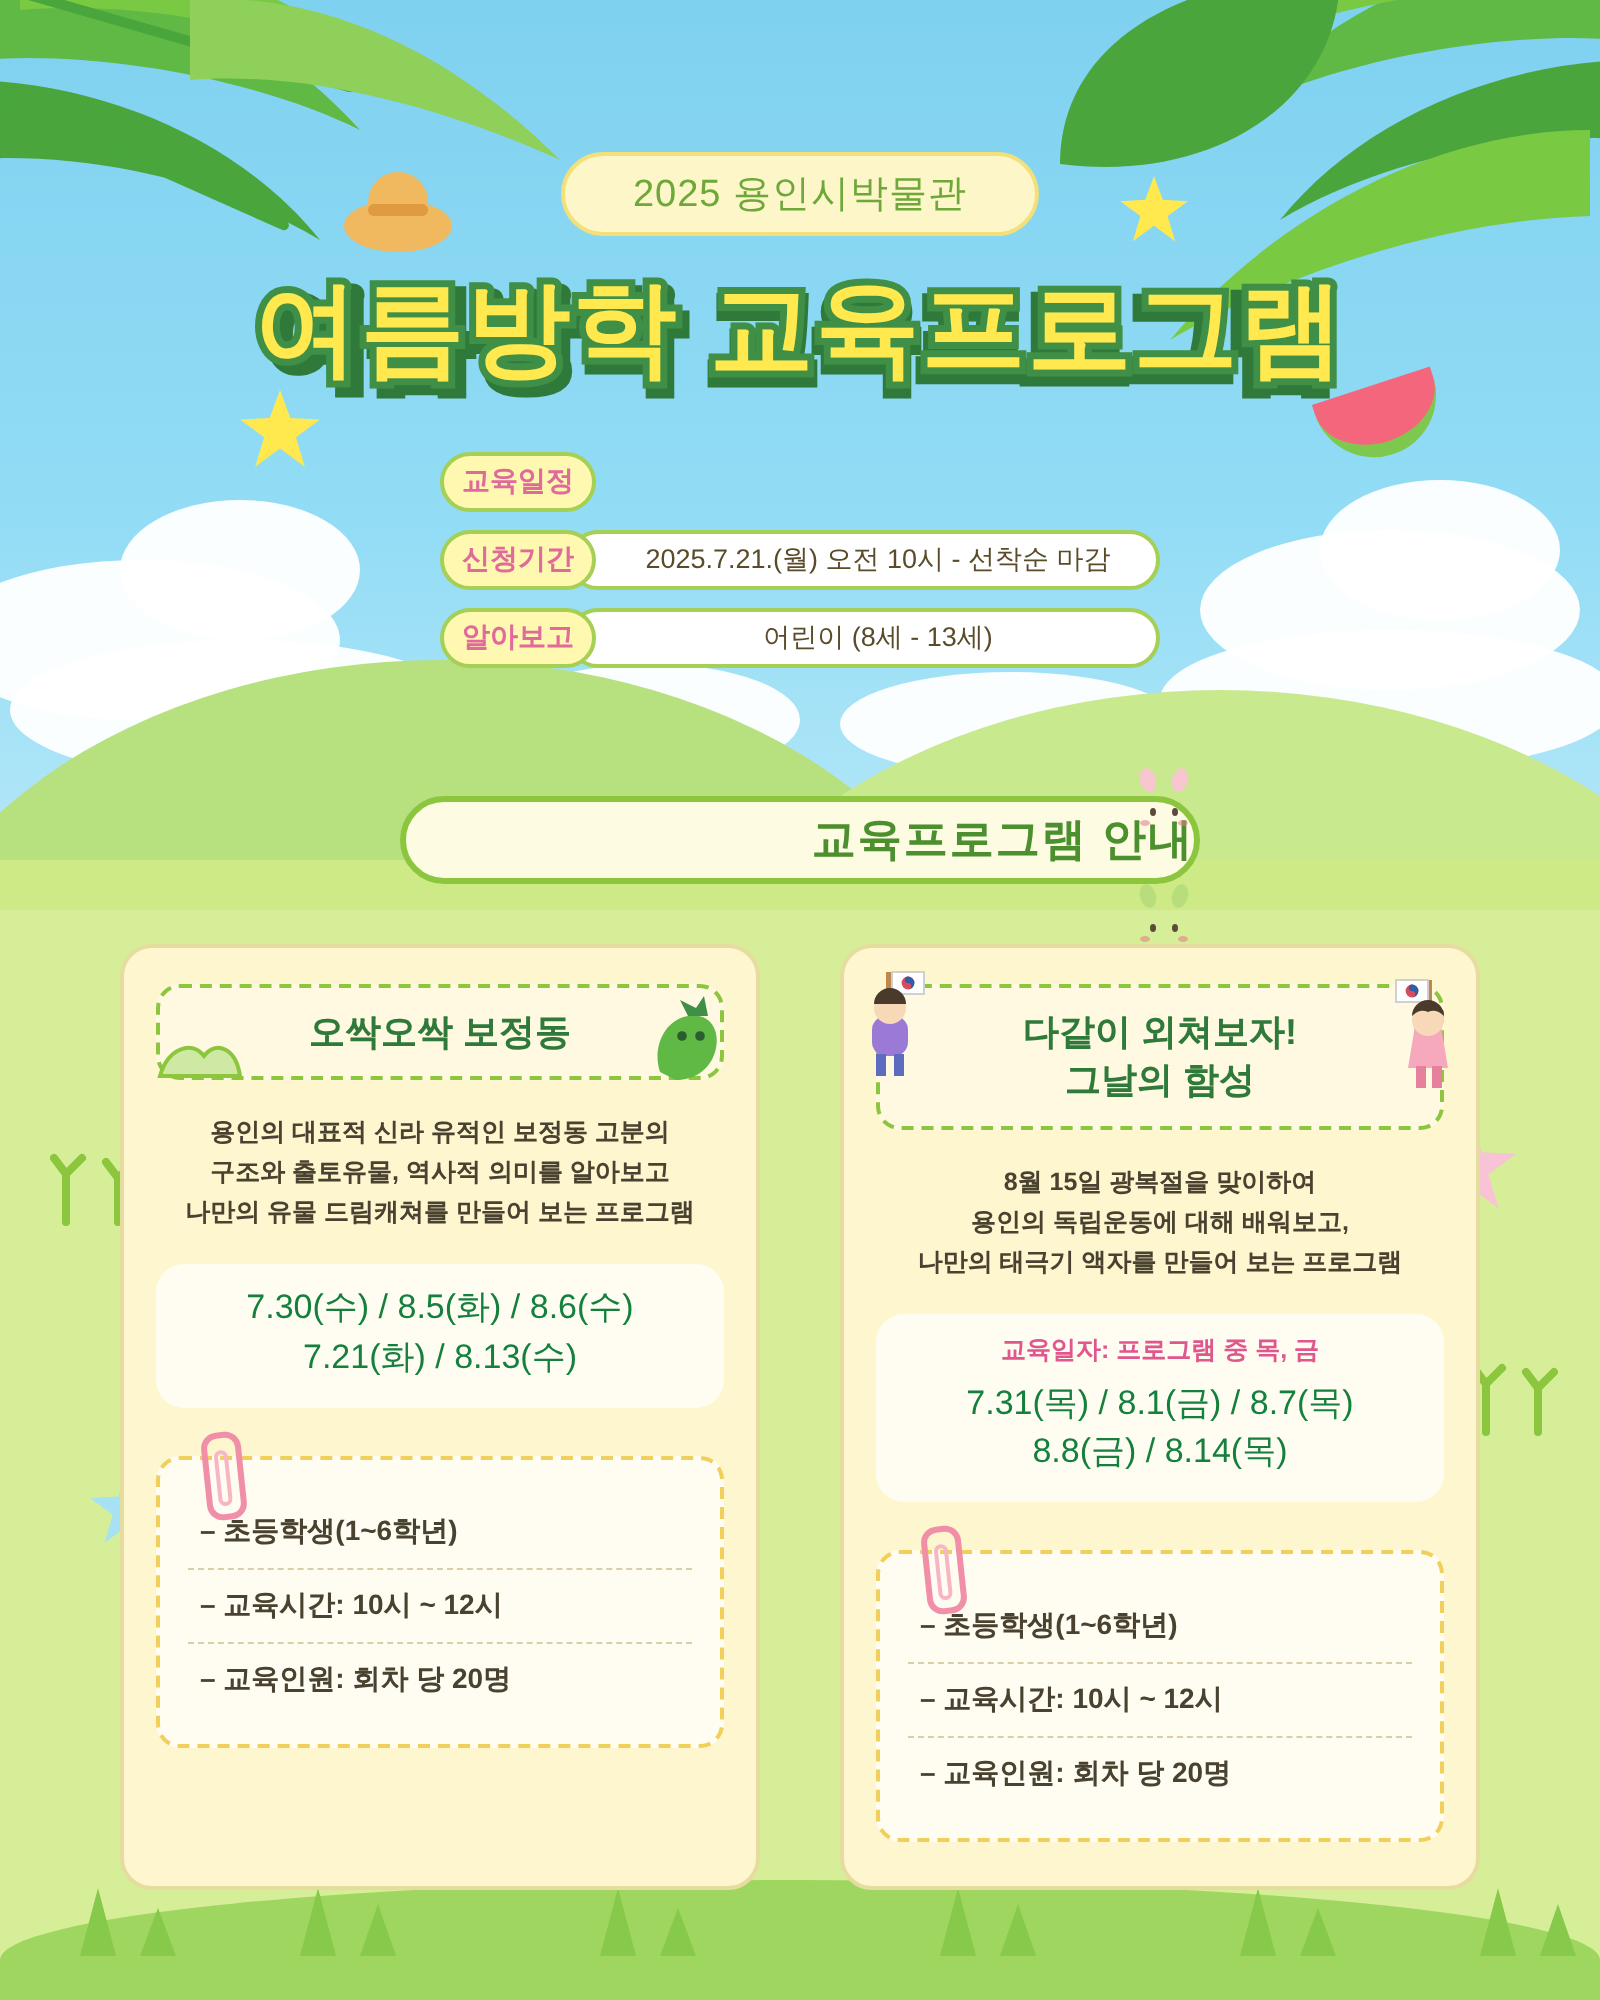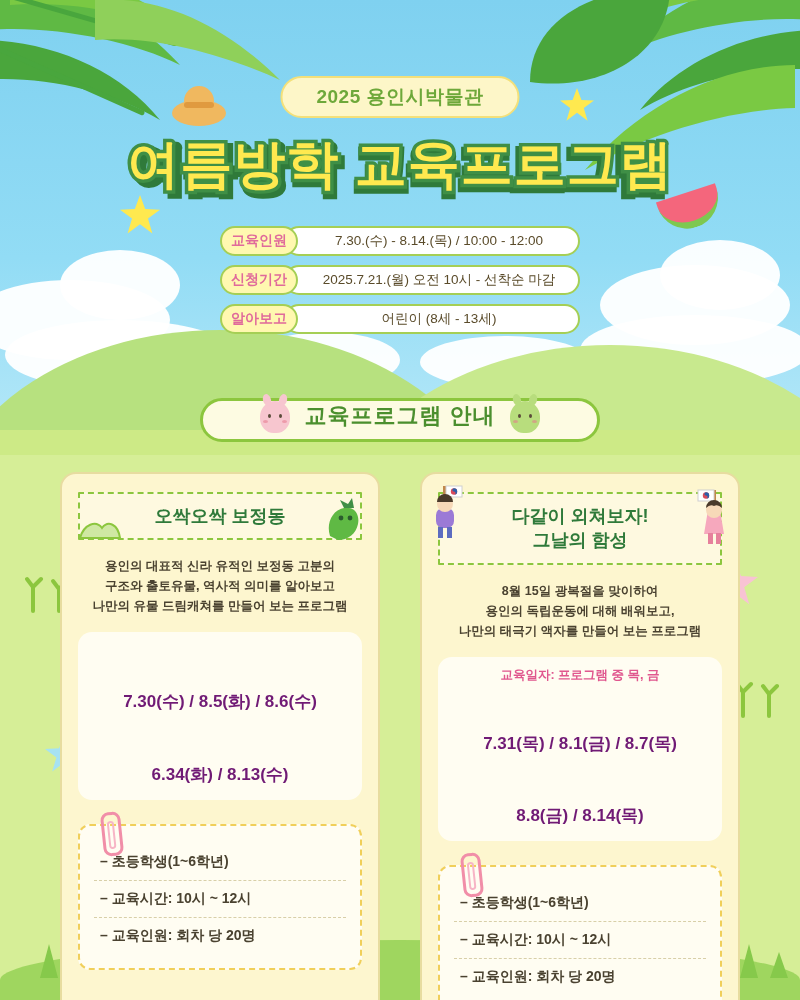--- a/index.html
+++ b/index.html
@@ -77,21 +77,21 @@
     position: absolute;
     left: 50%;
     top: 76px;
     transform: translateX(-50%);
     background: #fdf6c8;
     border: 2px solid #f3e07a;
     border-radius: 22px;
     padding: 6px 34px;
     font-size: 19px;
     color: #6ea83a;
-    font-weight: bold;
+    font-weight: normal;
     letter-spacing: .5px;
     white-space: nowrap;
     text-align: center;
   }
   .main-title {
     position: absolute;
     left: 0; top: 130px; width: 800px;
     text-align: center;
     font-size: 52px;
     font-weight: bold;
@@ -163,24 +163,25 @@
     position: absolute;
     left: 50%;
     top: 398px;
     transform: translateX(-50%);
     width: 400px;
     height: 44px;
     background: #fdfbe2;
     border: 3px solid #8cc63e;
     border-radius: 24px;
     display: flex;
-    align-items: flex-start;
+    align-items: flex-end;
     justify-content: center;
     gap: 14px;
     box-sizing: border-box;
+    flex-direction: column;
   }
   .section-header .title {
     font-size: 22px;
     font-weight: bold;
     color: #4b8f2e;
     letter-spacing: 1px;
   }
   .mascot {
     width: 30px; height: 32px;
     border-radius: 50% 50% 45% 45%;
@@ -230,21 +231,21 @@
   .card {
     width: 320px;
     background: #fdf6cf;
     border: 2px solid #e7dca0;
     border-radius: 16px;
     padding: 18px 16px 22px;
     box-sizing: border-box;
   }
   .card-title-box {
     border: 2px dashed #8cc63e;
-    border-radius: 1px;
+    border-radius: 12px;
     padding: 10px 6px;
     text-align: center;
     color: #2f7a3a;
     font-size: 18px;
     font-weight: bold;
     line-height: 1.35;
     background: rgba(255,255,255,.35);
     position: relative;
   }
   .card-title-box .l1, .card-title-box .l2 { display: block; }
@@ -264,24 +265,23 @@
     text-align: center;
   }
   .schedule-head {
     font-size: 12.5px;
     font-weight: bold;
     color: #e0578e;
     margin-bottom: 6px;
   }
   .schedule-line {
     font-size: 17px;
-    font-weight: bold;
-    color: #701a75;
+    font-weight: normal;
+    color: #15803d;
     line-height: 1.45;
-    margin-top: 48px;
   }
   .notes-box {
     margin-top: 24px;
     background: #fffdf2;
     border: 2px dashed #f0cf5a;
     border-radius: 12px;
     padding: 18px 14px 14px;
     position: relative;
   }
   .clip {
@@ -430,22 +430,21 @@
     <path d="M34 36 L34 14 M34 14 L28 6 M34 14 L42 6" stroke="#8cc63e" stroke-width="4" fill="none" stroke-linecap="round"></path>
   </svg>
 
   <div class="subtitle-pill">2025 용인시박물관</div>
 
   <div class="main-title-shadow">여름방학 교육프로그램</div>
   <div class="main-title">여름방학 교육프로그램</div>
 
   <div class="info-list">
     <div class="info-row">
-      <div class="info-label">교육인원</div>
-      <div class="info-value">7.30.(수) - 8.14.(목)  /  10:00 - 12:00</div>
+      <div class="info-label">교육일정</div>
     </div>
     <div class="info-row">
       <div class="info-label">신청기간</div>
       <div class="info-value">2025.7.21.(월) 오전 10시 - 선착순 마감</div>
     </div>
     <div class="info-row">
       <div class="info-label">알아보고</div>
       <div class="info-value">어린이 (8세 - 13세)</div>
     </div>
   </div>
@@ -479,21 +478,21 @@
         </svg>
         <svg width="44" height="22" viewBox="0 0 44 22" style="position:absolute; left:-2px; bottom:-2px;">
           <path d="M2 20 C6 6 18 2 24 10 C30 2 40 6 42 20 Z" fill="#cfe8a3" stroke="#8cc63e" stroke-width="2"></path>
         </svg>
       </div>
       <div class="card-desc" style="white-space:pre-line;">용인의 대표적 신라 유적인 보정동 고분의
 구조와 출토유물, 역사적 의미를 알아보고
 나만의 유물 드림캐쳐를 만들어 보는 프로그램</div>
       <div class="schedule-box">
         <div class="schedule-line">7.30(수) / 8.5(화) / 8.6(수)</div>
-        <div class="schedule-line">6.34(화) / 8.13(수)</div>
+        <div class="schedule-line">7.21(화) / 8.13(수)</div>
       </div>
       <div class="notes-box">
         <span class="clip"></span>
         <div class="note-item">– 초등학생(1~6학년)</div>
         <div class="note-item">– 교육시간: 10시 ~ 12시</div>
         <div class="note-item">– 교육인원: 회차 당 20명</div>
       </div>
     </div>
 
     <div class="card">

